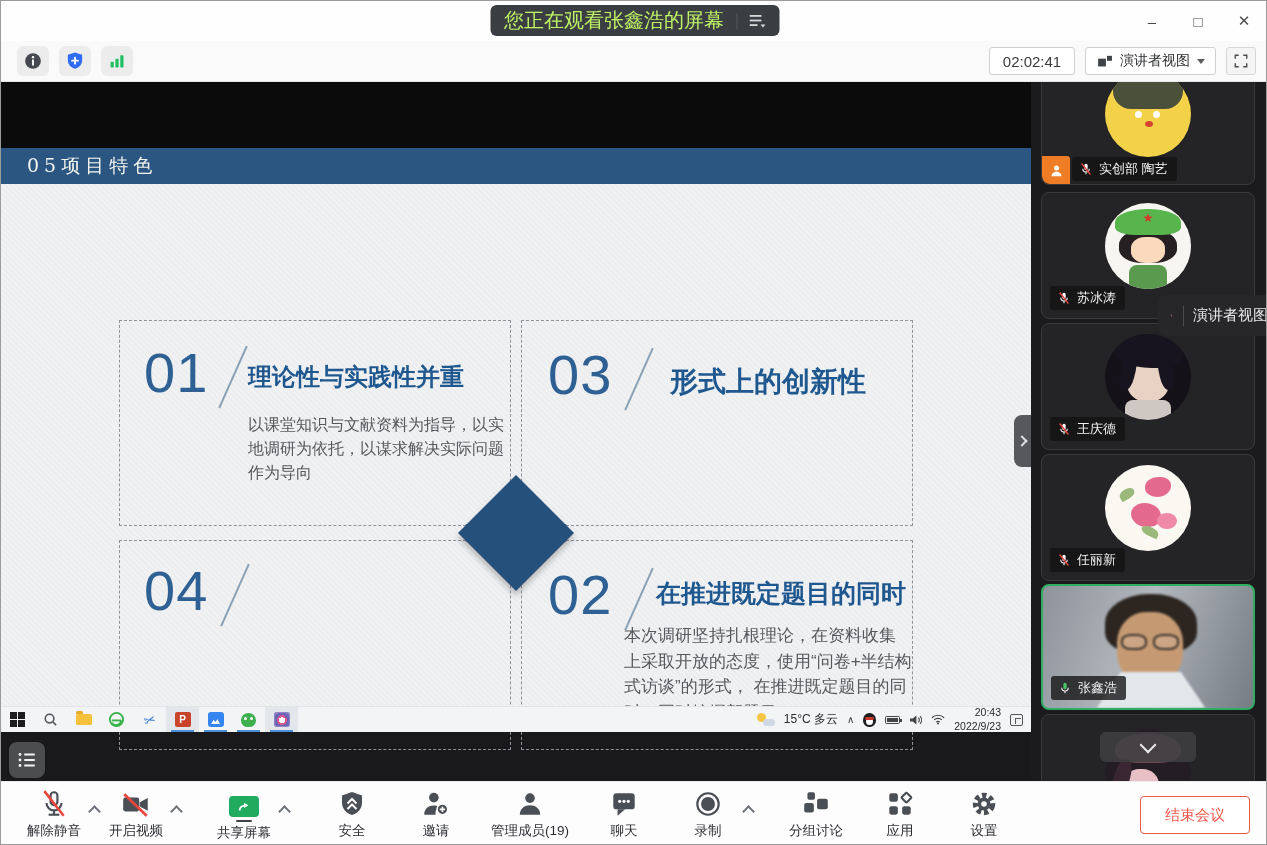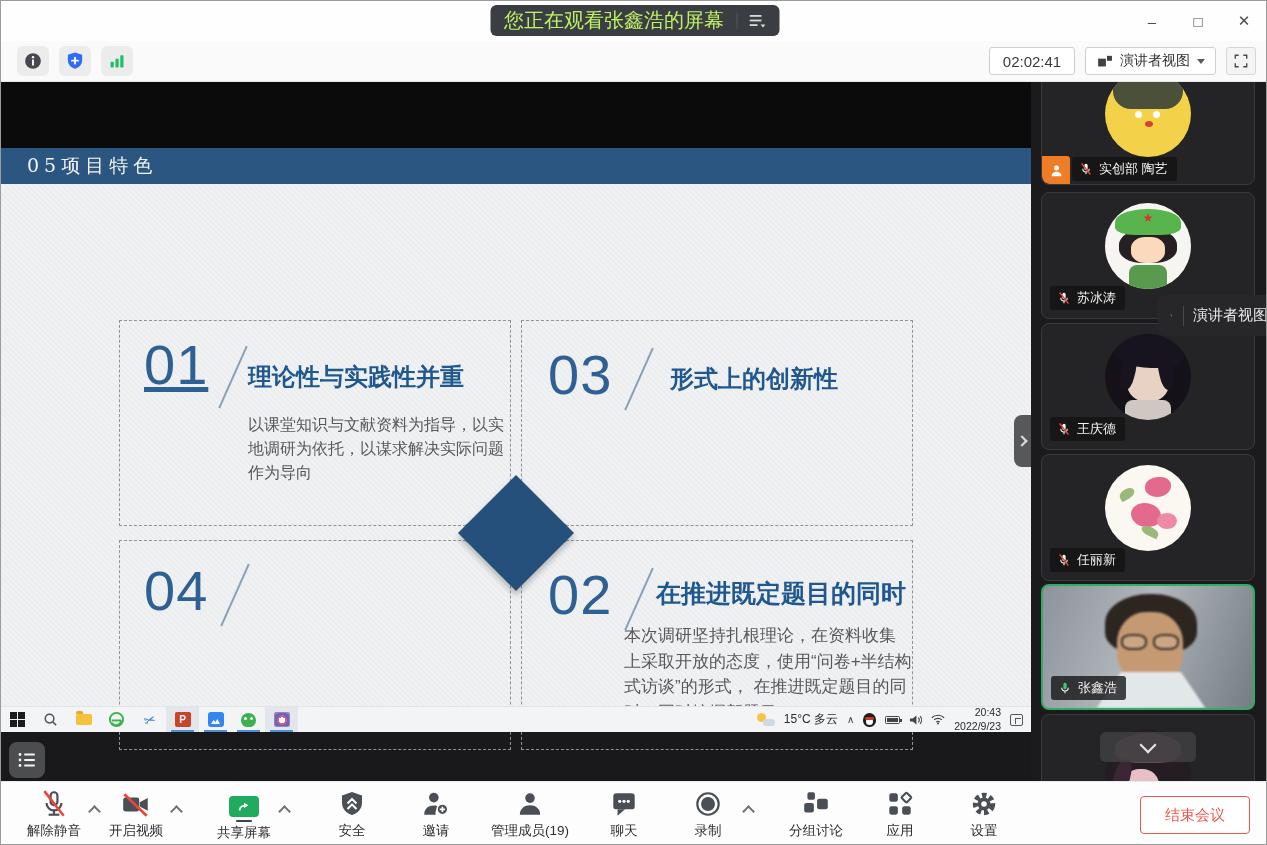--- a/index.html
+++ b/index.html
@@ -198,30 +198,30 @@
       </div>
 
       <div class="slide-body">
 
         <div class="tri tri-a"></div>
         <div class="tri tri-b"></div>
         <div class="tri tri-c"></div>
         <div class="tri tri-d"></div>
 
         <div class="pbox box01">
-          <span class="bnum" style="left:24px;top:16px;text-decoration:underline;">01</span>
+          <span class="bnum" style="left:24px;top:24px;">01</span>
           <span class="bslash" style="left:112px;top:22px;"></span>
           <span class="btitle" style="left:128px;top:40px;font-size:24px;">理论性与实践性并重</span>
           <span class="bbody" style="left:128px;top:92px;width:258px;font-size:16px;">以课堂知识与文献资料为指导，以实地调研为依托，以谋求解决实际问题作为导向</span>
         </div>
 
         <div class="pbox box03">
           <span class="bnum" style="left:26px;top:26px;">03</span>
           <span class="bslash" style="left:116px;top:24px;"></span>
-          <span class="btitle" style="left:148px;top:42px;font-size:24px;font-family:Liberation Serif, serif;">形式上的创新性</span>
+          <span class="btitle" style="left:148px;top:42px;font-size:28px;font-family:Liberation Serif, serif;">形式上的创新性</span>
         </div>
 
         <div class="pbox box04">
           <span class="bnum" style="left:24px;top:22px;">04</span>
           <span class="bslash" style="left:114px;top:20px;"></span>
         </div>
 
         <div class="pbox box02">
           <span class="bnum" style="left:26px;top:26px;">02</span>
           <span class="bslash" style="left:116px;top:24px;"></span>

